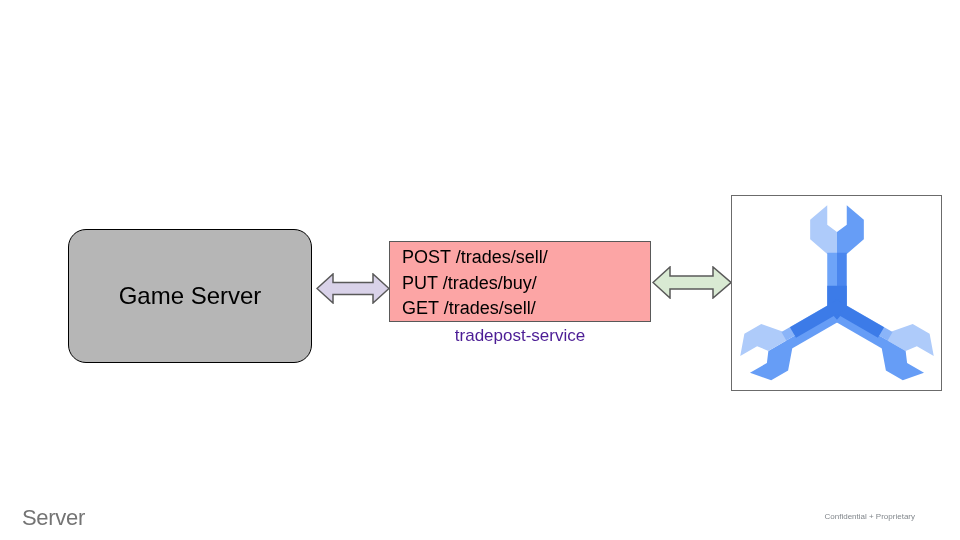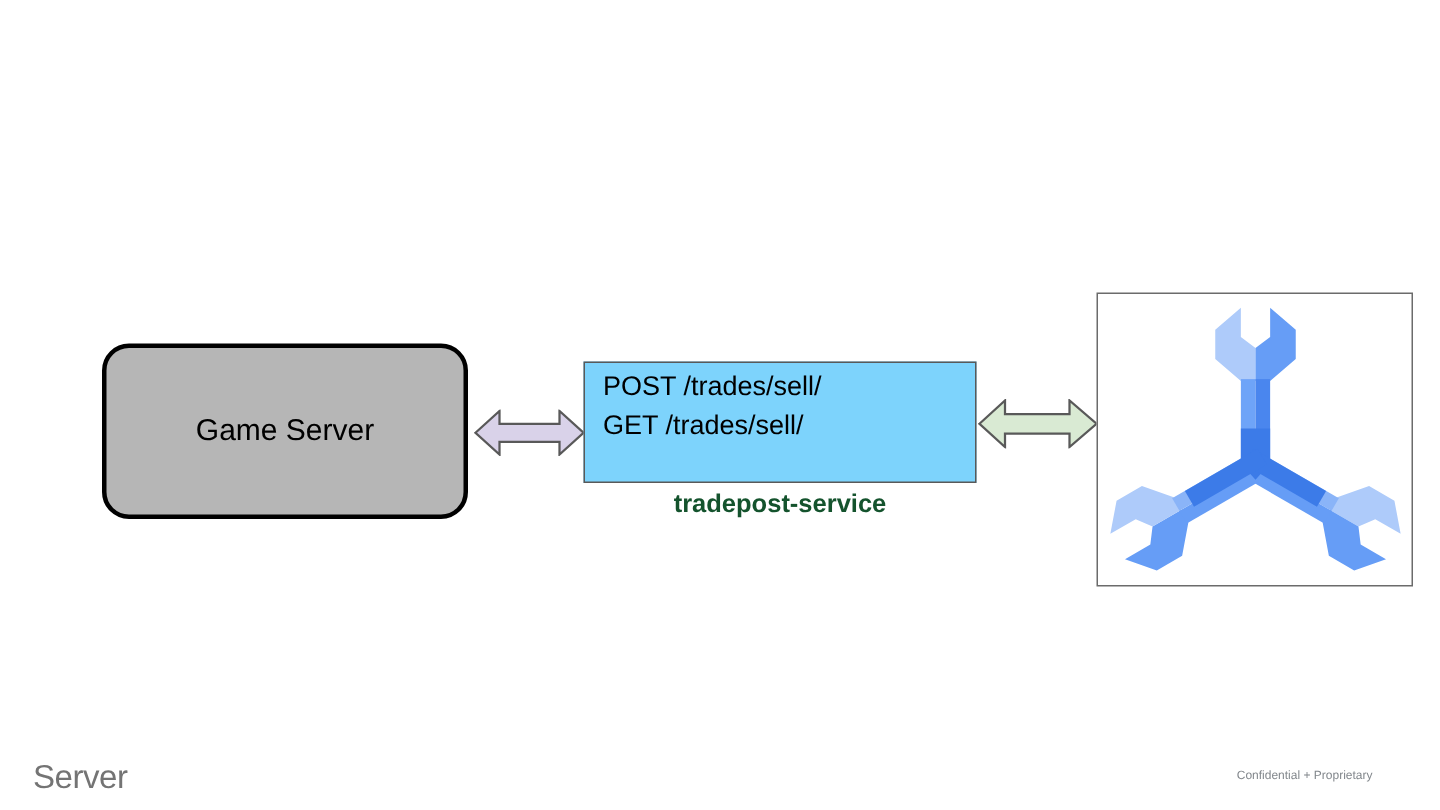--- a/index.html
+++ b/index.html
@@ -2,34 +2,34 @@
 <html><head>
 <meta charset="utf-8">
 <style>
   html,body{margin:0;padding:0;background:#e8e8e8;}
   .slide{
     position:relative;width:960px;height:540px;background:#ffffff;
     font-family:"Liberation Sans","DejaVu Sans",sans-serif;overflow:hidden;
   }
   
   .game-server{
-    position:absolute;left:68px;top:229px;width:244px;height:117px;
-    background:#b6b6b6;border:3px solid #000000;border-radius:18px;
+    position:absolute;left:68px;top:229px;width:244px;height:134px;
+    background:#b6b6b6;border:1px solid #000000;border-radius:18px;
     display:flex;align-items:center;justify-content:center;
-    font-size:20px;color:#000;box-sizing:border-box;
+    font-size:24px;color:#000;box-sizing:border-box;
   }
   
   .service-box{
     position:absolute;left:389px;top:241px;width:262px;height:81px;
-    background:#7dd3fc;border:1px solid #595959;box-sizing:border-box;
+    background:#fca5a5;border:1px solid #595959;box-sizing:border-box;
     padding:3px 0 0 12px;font-size:18px;line-height:25.5px;color:#000;
   }
   .service-caption{
     position:absolute;left:389px;top:326px;width:262px;text-align:center;
-    font-size:17px;font-weight:bold;color:#14532d;
+    font-size:17px;font-weight:normal;color:#4c1d95;
   }
   
   .arrow{position:absolute;}
   .arrow-left{left:316px;top:273px;}
   .arrow-right{left:652px;top:266px;}
   
   .spanner-box{
     position:absolute;left:731px;top:195px;width:211px;height:196px;
     background:#ffffff;border:1.5px solid #6b6b6b;box-sizing:border-box;
     display:flex;align-items:center;justify-content:center;
@@ -51,20 +51,21 @@
   <div class="game-server">
     <span>Game Server</span>
   </div>
 
   <svg class="arrow arrow-left" width="74" height="31" viewBox="0 0 74 31">
     <polygon points="1,15.5 17,1 17,9.5 57,9.5 57,1 73,15.5 57,30 57,21.5 17,21.5 17,30" fill="#d9d2e9" stroke="#595959" stroke-width="1.5" stroke-linejoin="miter"></polygon>
   </svg>
 
   <div class="service-box">
     <div>POST /trades/sell/</div>
+    <div>PUT /trades/buy/</div>
     <div>GET /trades/sell/</div>
   </div>
   <div class="service-caption">tradepost-service</div>
 
   <svg class="arrow arrow-right" width="80" height="33" viewBox="0 0 80 33">
     <polygon points="1,16.5 18,1 18,10 61,10 61,1 79,16.5 61,32 61,23 18,23 18,32" fill="#d9ead3" stroke="#595959" stroke-width="1.5" stroke-linejoin="miter"></polygon>
   </svg>
 
   <div class="spanner-box">
     <svg width="200" height="186" viewBox="18 14 164 152">

